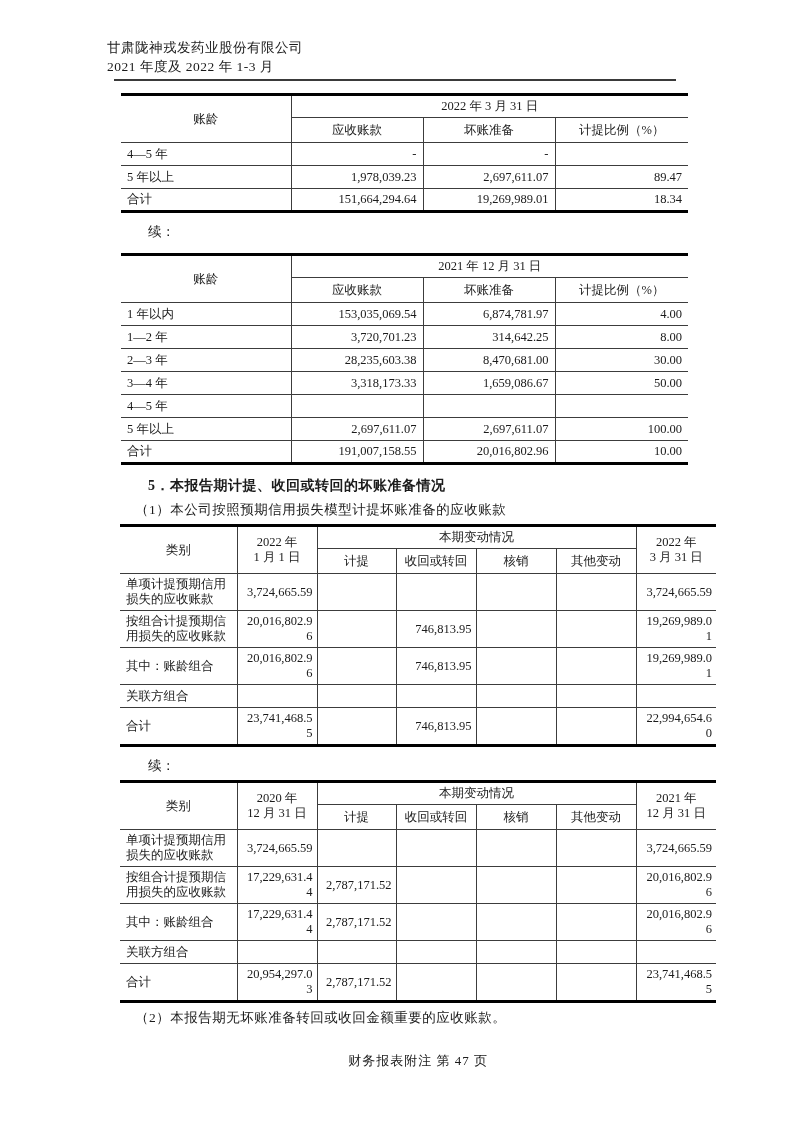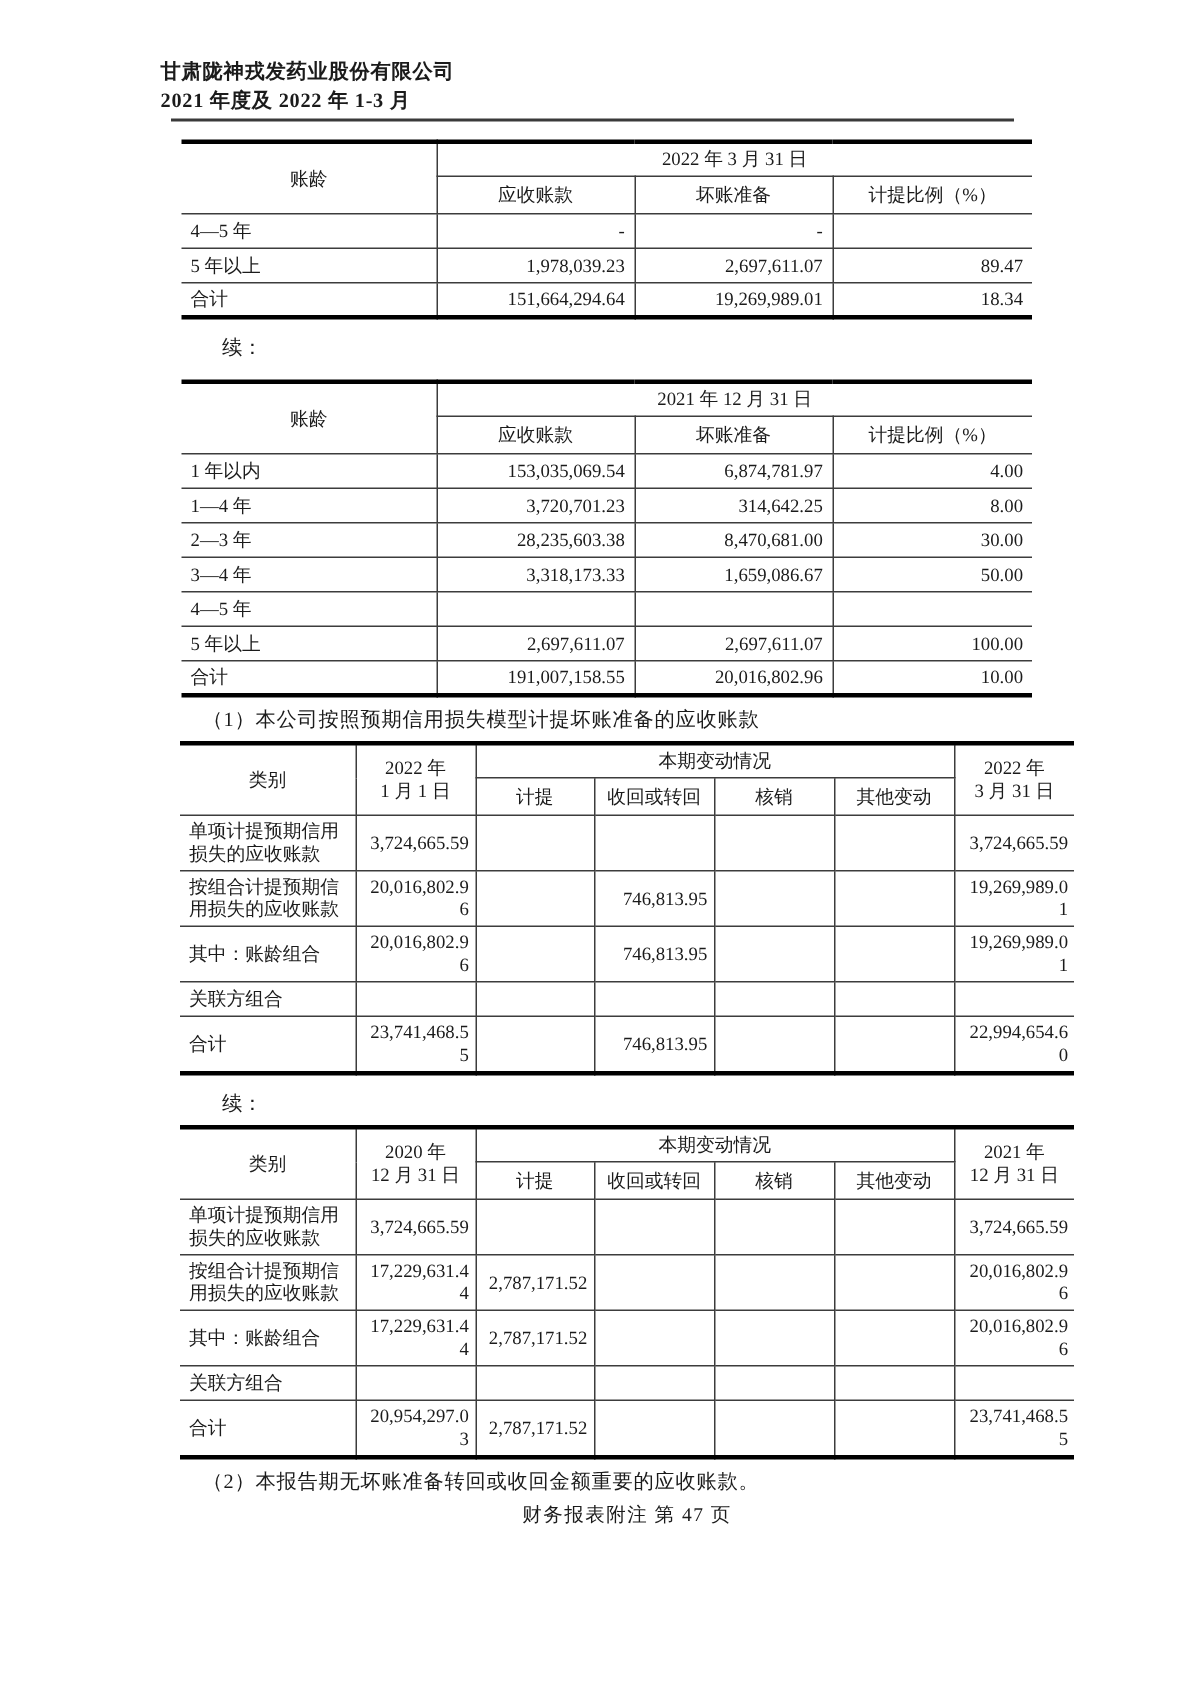--- a/index.html
+++ b/index.html
@@ -4,21 +4,21 @@
 <style>
   * { margin:0; padding:0; box-sizing:border-box; }
   html,body { background:#ffffff; }
   .page {
     width:793px; height:1122px; background:#ffffff; overflow:hidden;
     font-family:"Liberation Serif","DejaVu Serif",serif; color:#1b1b1b;
     position:relative;
   }
   .content { padding:38px 64px 0 107px; }
 
-  .doc-header { font-size:13.5px; line-height:19px; letter-spacing:0.5px;font-weight:bold; }
+  .doc-header { font-size:13.5px; line-height:19px; letter-spacing:0.5px; }
   .header-rule { border:none; border-bottom:2px solid #3a3a3a; margin:3px 0 0 7px; width:562px; }
 
   .fin-table {
     border-collapse:collapse; table-layout:fixed; font-size:12.5px;
     border-top:3px solid #000; border-bottom:3px solid #000;
     border-left:hidden; border-right:hidden;
   }
   .fin-table th, .fin-table td {
     border:1px solid #3c3c3c; font-weight:normal; line-height:15px;
     overflow:hidden; word-break:break-all;
@@ -33,21 +33,21 @@
   .t-move td.c-num { padding:3px 4px; }
 
   .c-label { text-align:left; }
   .c-num { text-align:right; }
   .c-label.is-total { text-align:left; }
 
   .continued { font-size:13.5px; margin:10px 0 5px 41px; line-height:18px; }
   .sec-heading { font-size:14px; font-weight:bold; margin:12px 0 0 41px; line-height:18px; letter-spacing:0.5px; }
   .sec-para { font-size:13.5px; margin:6px 0 0 28px; line-height:18px; letter-spacing:0.5px; }
   .sec-para.p2 { }
-  .footer { font-size:13px; text-align:center; margin-top:4px; letter-spacing:1px; }
+  .footer { font-size:13px; text-align:center; margin-top:25px; letter-spacing:1px; }
 </style>
 </head>
 <body>
 
 <div class="page">
   <div class="content">
 
     <div class="doc-header">
       <div>甘肃陇神戎发药业股份有限公司</div>
       <div>2021 年度及 2022 年 1-3 月</div>
@@ -115,21 +115,21 @@
         </tr>
       </thead>
       <tbody>
           <tr>
             <td class="c-label">1 年以内</td>
             <td class="c-num">153,035,069.54</td>
             <td class="c-num">6,874,781.97</td>
             <td class="c-num">4.00</td>
           </tr>
           <tr>
-            <td class="c-label">1—4 年</td>
+            <td class="c-label">1—2 年</td>
             <td class="c-num">3,720,701.23</td>
             <td class="c-num">314,642.25</td>
             <td class="c-num">8.00</td>
           </tr>
           <tr>
             <td class="c-label">2—3 年</td>
             <td class="c-num">28,235,603.38</td>
             <td class="c-num">8,470,681.00</td>
             <td class="c-num">30.00</td>
           </tr>
@@ -153,20 +153,21 @@
           </tr>
           <tr>
             <td class="c-label is-total">合计</td>
             <td class="c-num">191,007,158.55</td>
             <td class="c-num">20,016,802.96</td>
             <td class="c-num">10.00</td>
           </tr>
         </tbody>
     </table>
 
+    <div class="sec-heading">5．本报告期计提、收回或转回的坏账准备情况</div>
     <div class="sec-para">（1）本公司按照预期信用损失模型计提坏账准备的应收账款</div>
 
     <table class="fin-table t-move">
       <colgroup>
           <col style="width:117px">
           <col style="width:80px">
           <col style="width:79px">
           <col style="width:80px">
           <col style="width:80px">
           <col style="width:80px">

